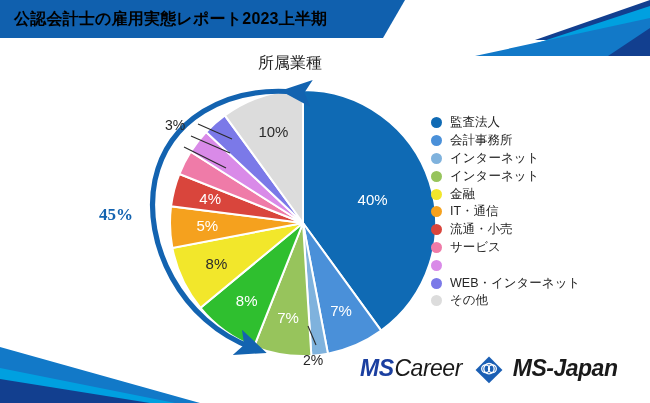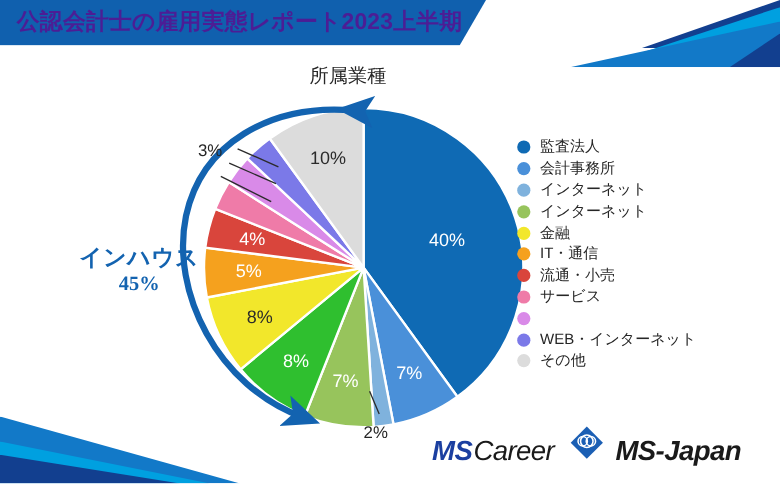--- a/index.html
+++ b/index.html
@@ -14,21 +14,21 @@
 
   
   .header-bar{
     position:absolute;left:0;top:0;width:405px;height:38px;
     background:#1060ae;
     clip-path:polygon(0 0, 405px 0, 383px 38px, 0 38px);
     z-index:3;
   }
   .header-title{
     position:absolute;left:14px;top:0;height:38px;line-height:38px;
-    color:#4c1d95;font-size:19px;font-weight:bold;letter-spacing:.2px;
+    color:#000000;font-size:16px;font-weight:bold;letter-spacing:.2px;
     white-space:nowrap;z-index:4;
   }
 
   
   .ribbon{position:absolute;z-index:2;}
   .rb-tr-navy{left:455px;top:0;width:195px;height:40px;
     background:#123f8f;
     clip-path:polygon(195px 0, 195px 40px, 80px 40px);}
   .rb-tr-cyan{left:455px;top:0;width:195px;height:52px;
     background:#00a0e0;
@@ -73,21 +73,21 @@
   .lab-3{left:165px;top:117px;}
   .lab-2{left:303px;top:352px;}
 
   
   .legend{position:absolute;left:431px;top:114px;z-index:6;}
   .legend-item{display:flex;align-items:center;height:17.8px;}
   .legend-dot{width:11px;height:11px;border-radius:50%;flex:0 0 auto;margin-right:8px;}
   .legend-text{font-size:12.5px;color:#262626;white-space:nowrap;}
 
   
-  .logos{position:absolute;left:360px;top:355px;height:34px;display:flex;align-items:flex-end;z-index:7;}
+  .logos{position:absolute;left:360px;top:355px;height:34px;display:flex;align-items:flex-start;z-index:7;}
   .logo-ms{font-size:23px;font-weight:bold;font-style:italic;color:#1b3fa0;letter-spacing:-.5px;}
   .logo-career{font-size:23px;font-weight:normal;font-style:italic;color:#1a1a1a;letter-spacing:-.5px;margin-left:1px;}
   .logo-diamond{margin:0 9px 0 12px;}
   .logo-msjapan{font-size:23px;font-weight:bold;font-style:italic;color:#1a1a1a;letter-spacing:-.5px;}
 </style>
 </head>
 <body>
 
 <div class="stage">
 
@@ -140,21 +140,20 @@
     <path d="M 295,92 C 225,86 168,120 155,180 C 142,243 181,322 253,348" fill="none" stroke="#1363b0" stroke-width="5.2" stroke-linecap="butt" marker-start="url(#ah)" marker-end="url(#ah)"></path>
 
     <path d="M 198,124 L 232,139" stroke="#2b2b2b" stroke-width="1.1" fill="none"></path>
     <path d="M 191,136 L 230,153" stroke="#2b2b2b" stroke-width="1.1" fill="none"></path>
     <path d="M 184,147 L 226,168" stroke="#2b2b2b" stroke-width="1.1" fill="none"></path>
 
     <path d="M 316,345 L 308,326" stroke="#2b2b2b" stroke-width="1.1" fill="none"></path>
   </svg>
 
   <div class="inhouse-label">
-    <span class="l1">インハウス</span>
     <span class="l2">45%</span>
   </div>
 
   <div class="ext-lab lab-3">3%</div>
   <div class="ext-lab lab-2">2%</div>
 
   <div class="legend" id="legend">
       <div class="legend-item">
         <span class="legend-dot" style="background: rgb(15, 106, 180);"></span>
         <span class="legend-text">監査法人</span>

